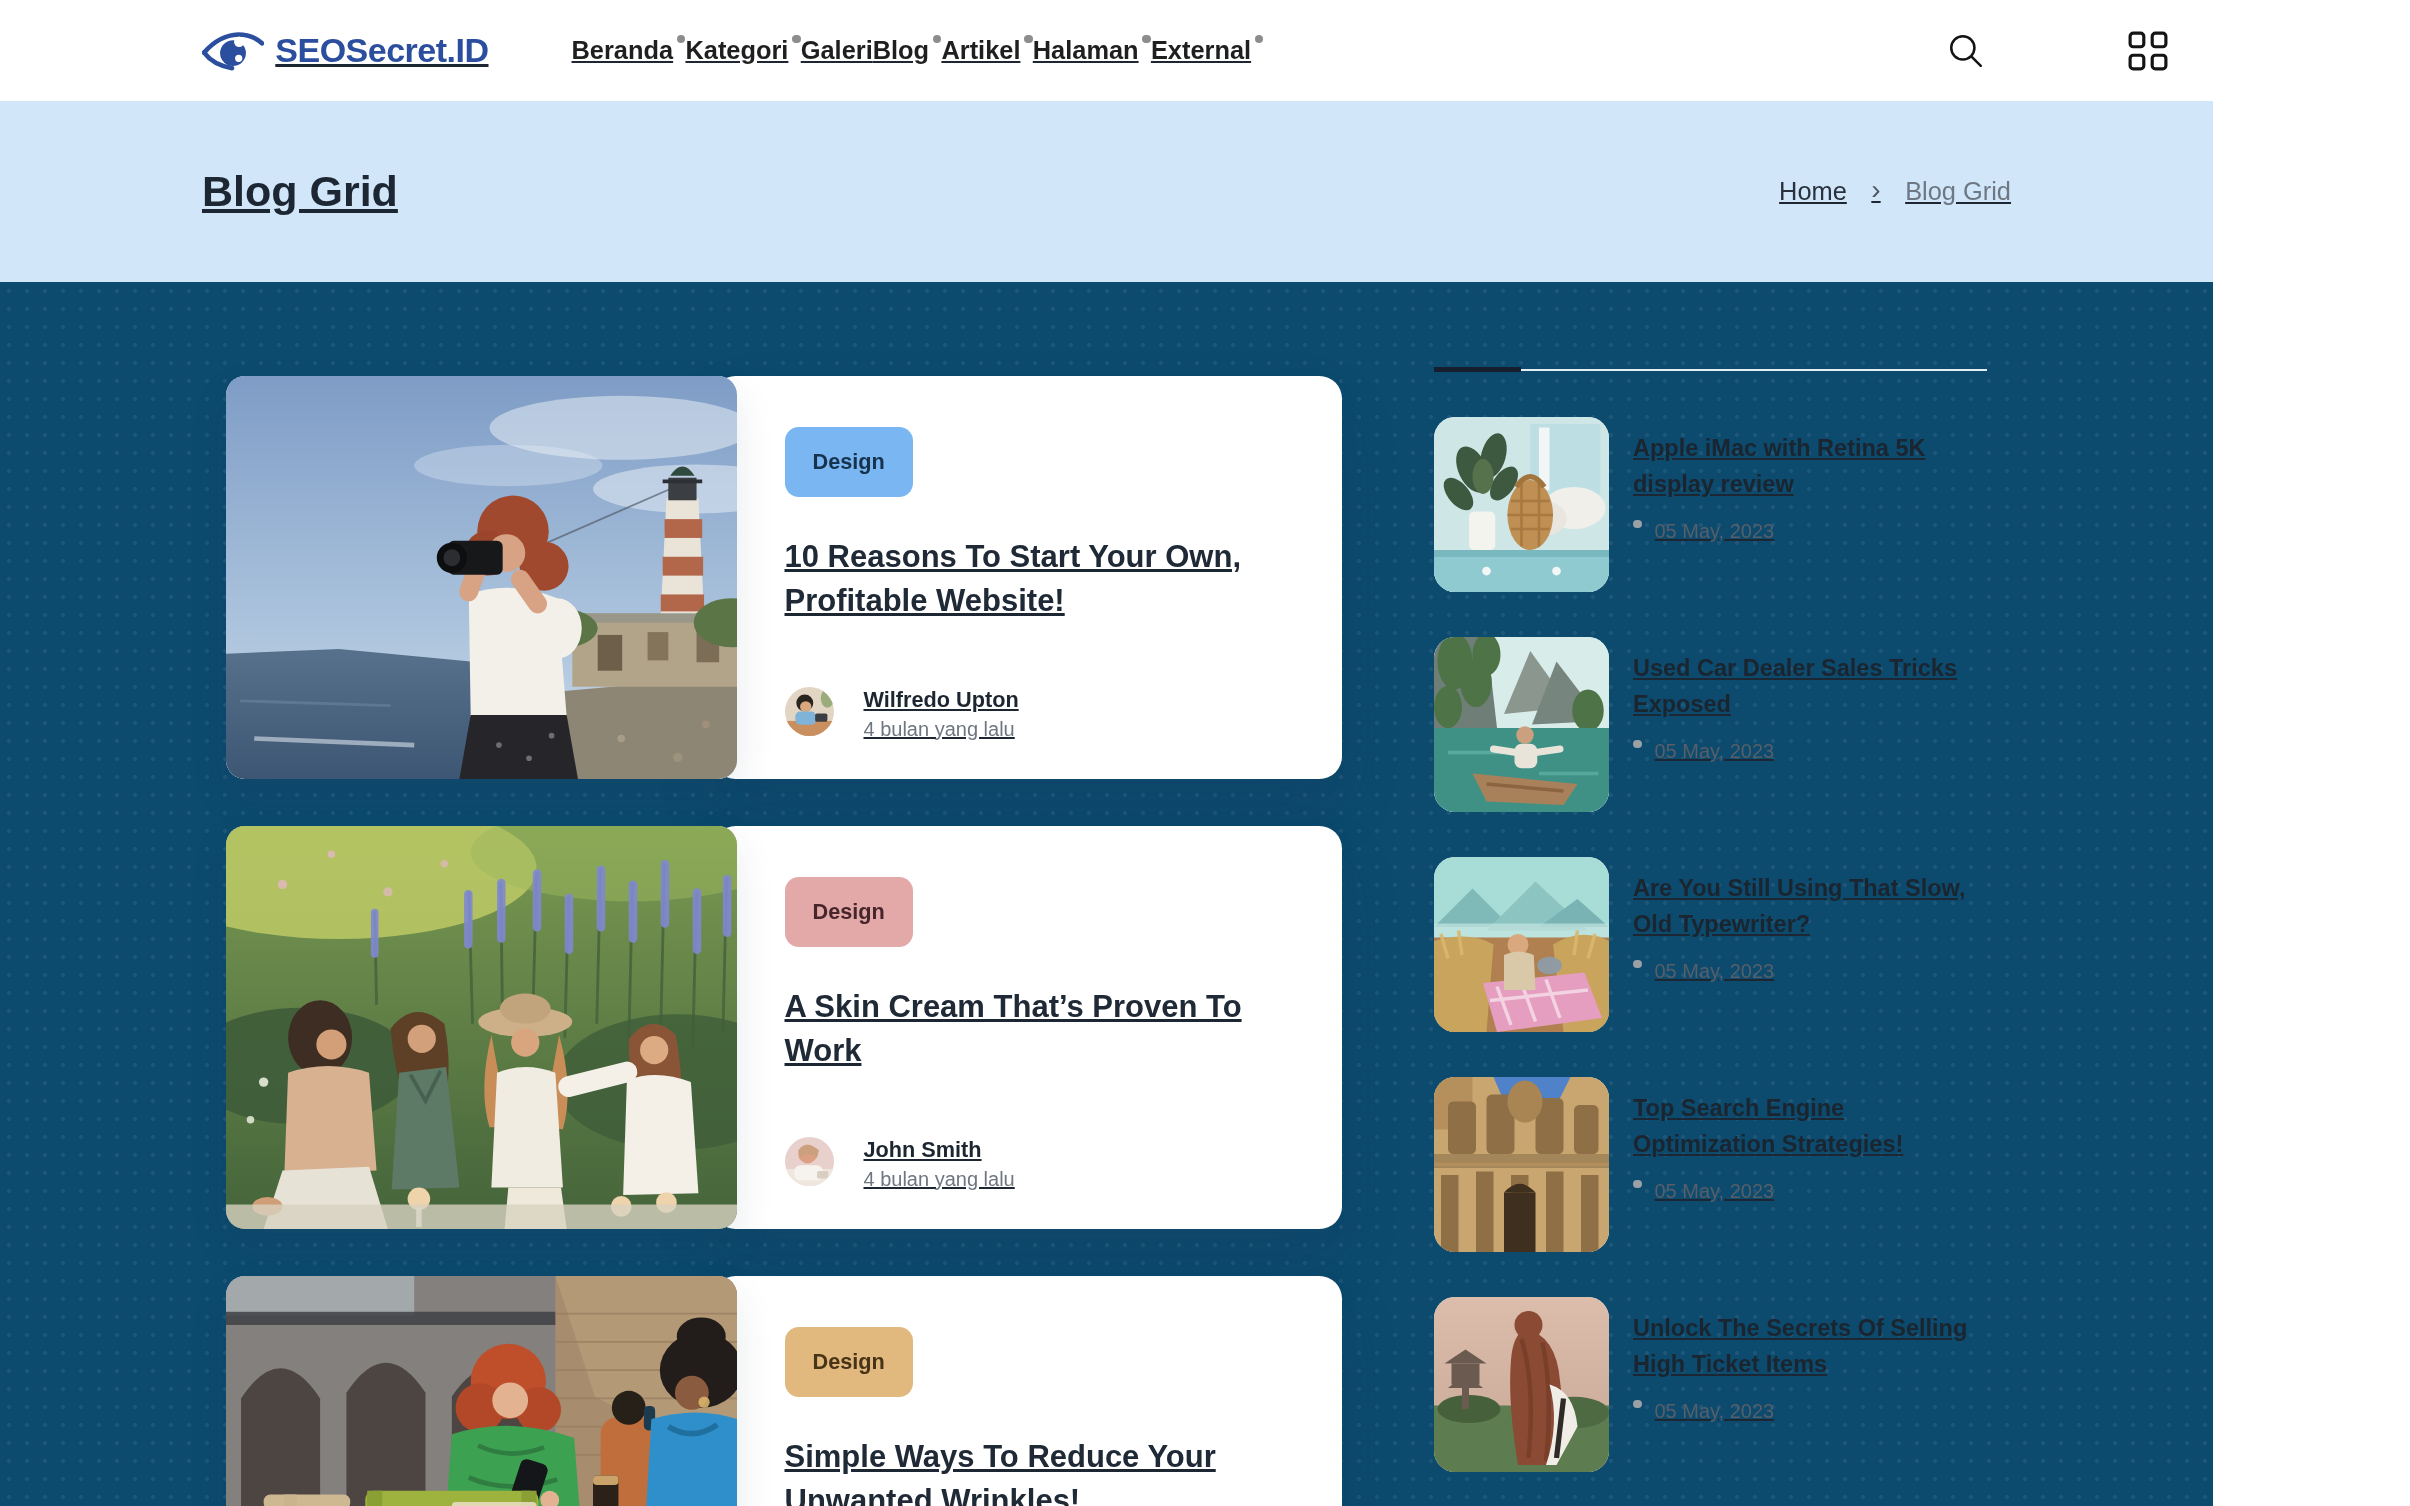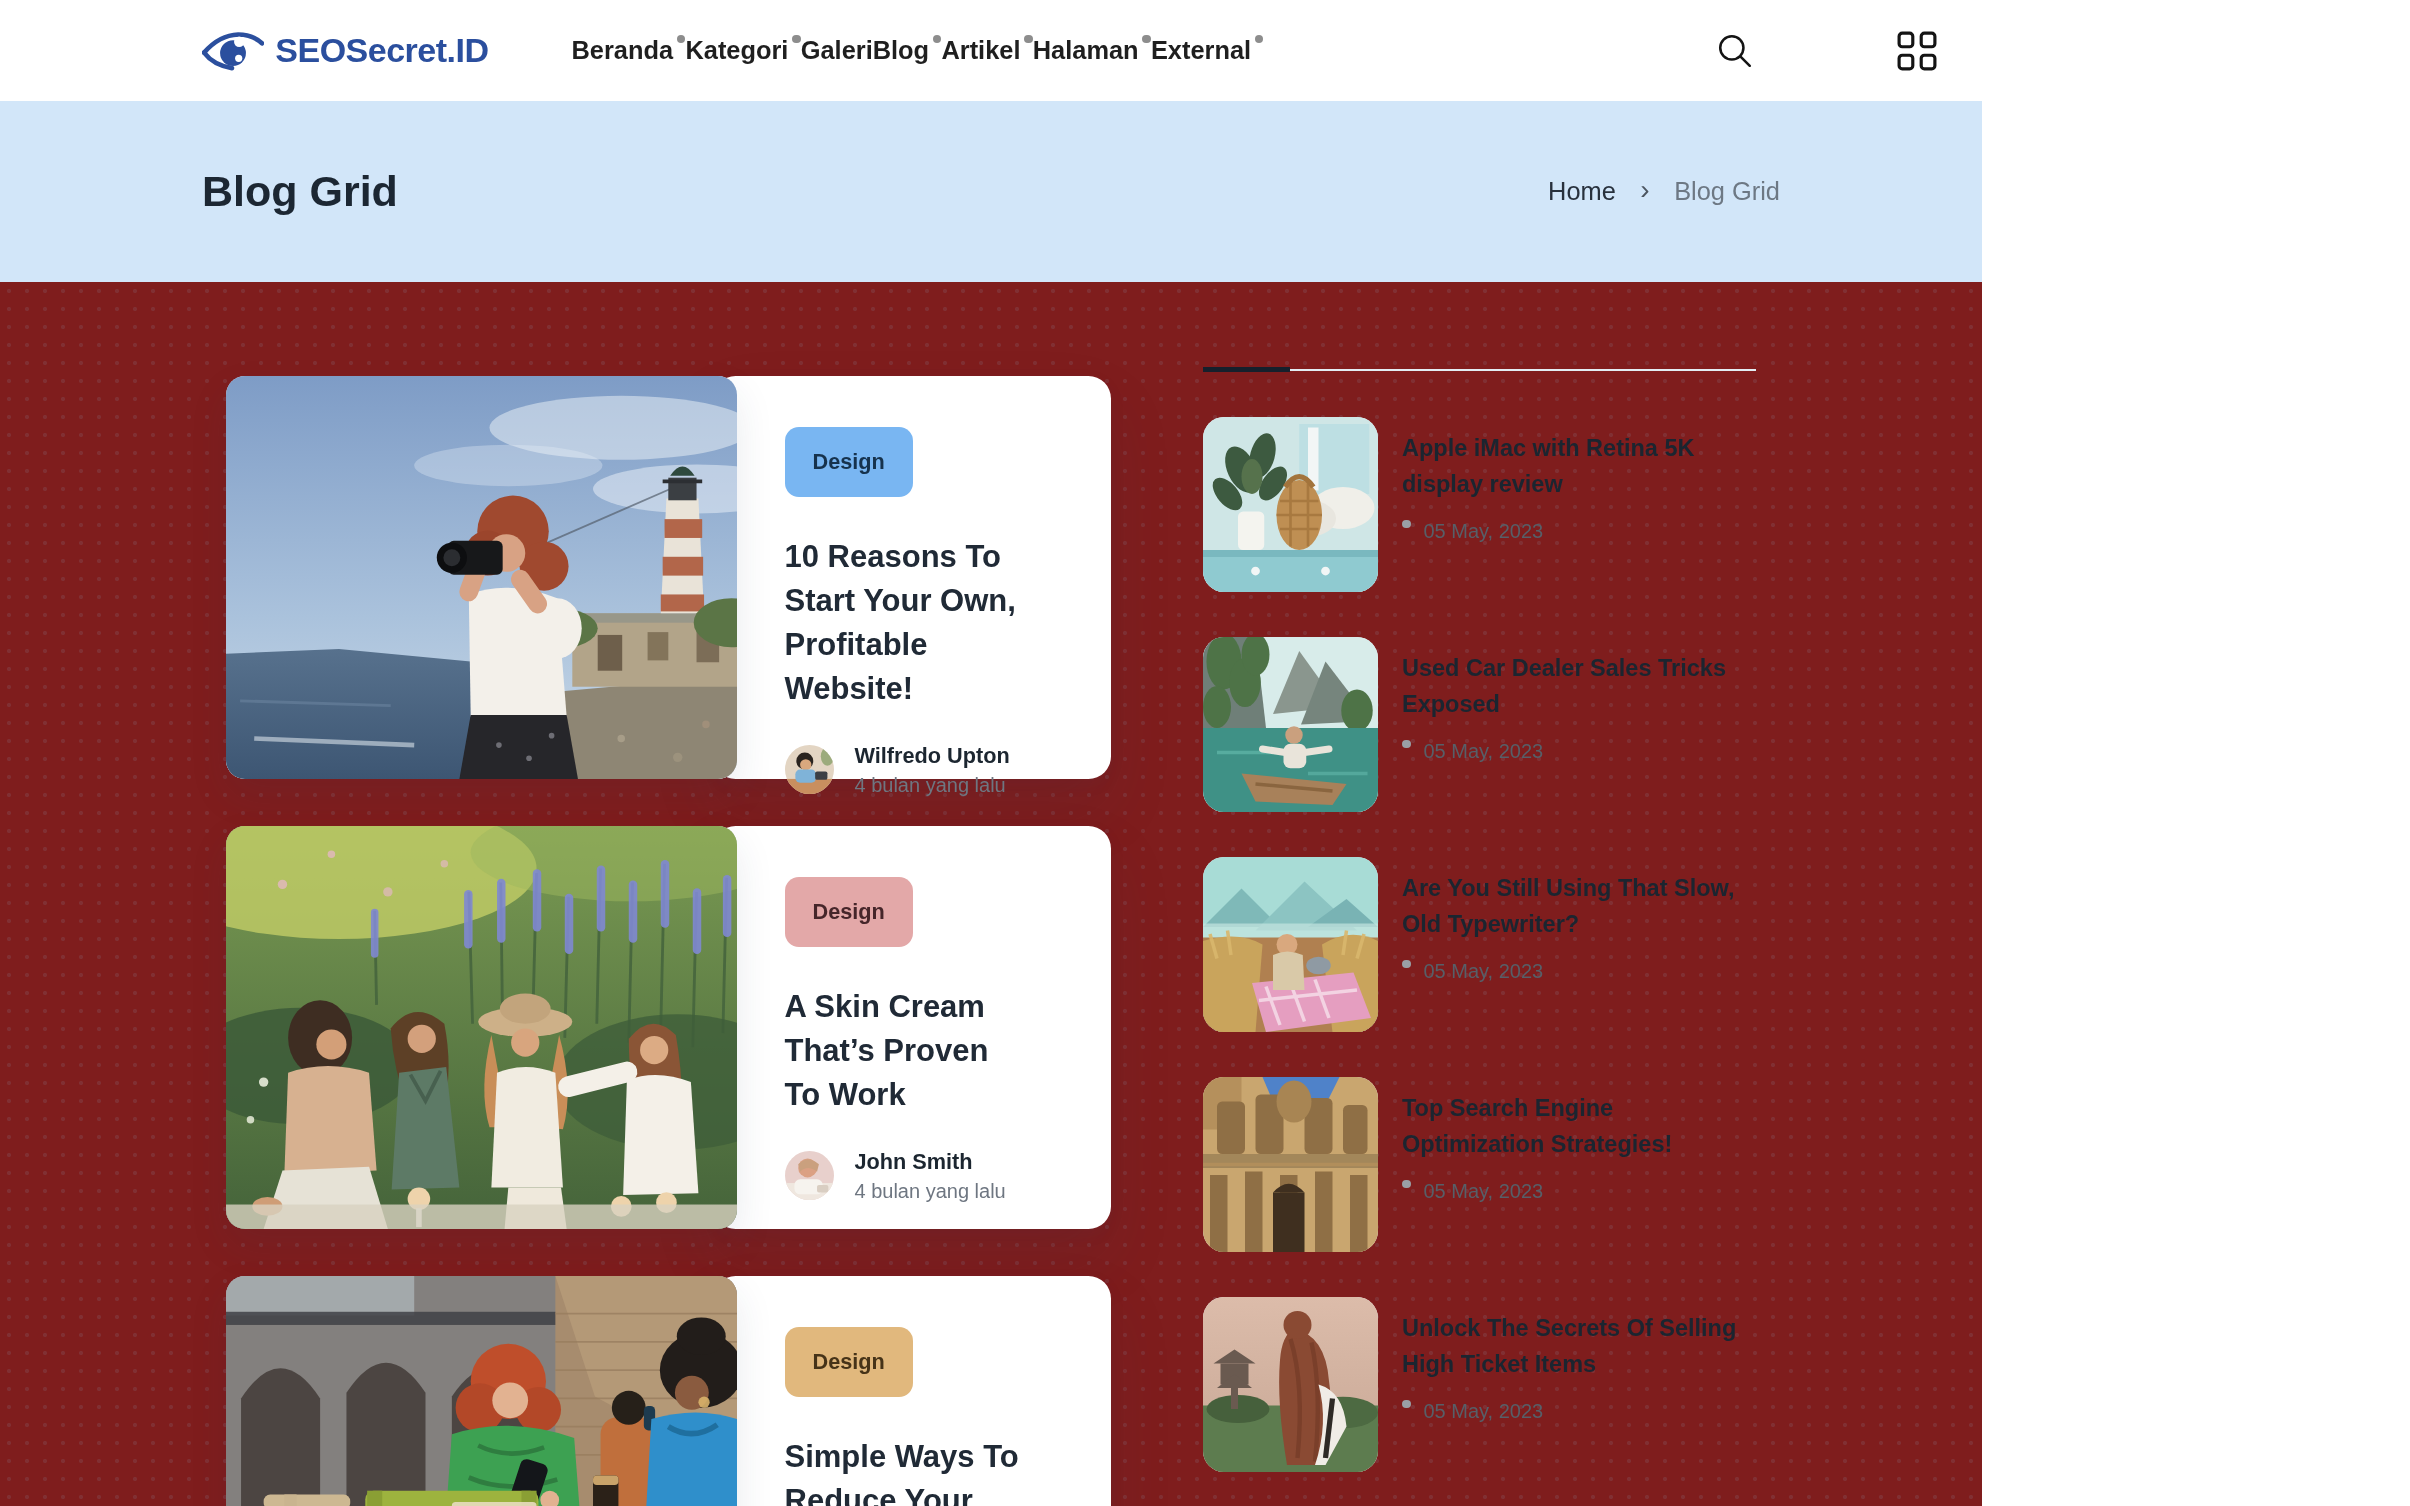--- a/index.html
+++ b/index.html
@@ -1,18 +1,18 @@
 <!DOCTYPE html>
 <html style="font-size:15px"><head>
 <meta charset="utf-8">
 <style>
   * { margin:0; padding:0; box-sizing:border-box; }
   html,body { width:2411px; height:1507px; overflow:hidden; }
   body { font-family:"Liberation Sans","DejaVu Sans",sans-serif; background:#ffffff; color:#1d2733; }
-  .page { width:1982px; height:1507px; overflow:hidden; position:relative; background:#7f1d1d; }
+  .page { width:2213px; height:1507px; overflow:hidden; position:relative; background:#0c4a6e;text-decoration:underline; }
 
   
   .header { height:101px; display:flex; align-items:center; padding:0 28px 0 202px; background:#fff; position:relative; z-index:5; }
   .logo { display:flex; align-items:center; gap:11.3px; cursor:pointer; }
   .logo-text { font-size:34px; font-weight:700; letter-spacing:-0.5px; }
   .nav { display:flex; align-items:center; margin-left:83px; }
   .nav-item { display:flex; align-items:flex-start; font-size:25.4px; font-weight:600; color:#1f1f1f; text-decoration:none; cursor:pointer; line-height:1.1; }
   .dot { width:8.5px; height:8.5px; border-radius:50%; background:#8d8d8d; margin-left:3.8px; margin-top:-1.9px; }
   .header-icons { margin-left:auto; display:flex; align-items:center; gap:143px; padding-right:17px; }
   .icon-btn { cursor:pointer; display:flex; align-items:center; justify-content:center; background:none; border:none; }
@@ -31,21 +31,21 @@
           background-size:18px 18px; min-height:1225px; }
   .posts { width:1290px; margin-top:26px; }
 
   
   .post-card { display:flex; height:403px; margin-bottom:47px; position:relative; }
   .post-card__media { width:511px; height:403px; border-radius:19px; overflow:hidden; flex-shrink:0; position:relative; z-index:2; cursor:pointer; box-shadow:0 17px 38px rgba(40,60,90,.10); background:#dfe6ee; }
   .post-card__media svg { width:100%; height:100%; display:block; }
   .post-card__panel { flex:1; background:#ffffff; border-radius:22.6px; margin-left:-24.5px; padding:51px 85px 0 72px; box-shadow:0 32px 66px rgba(40,60,90,.10), 0 5.6px 17px rgba(40,60,90,.05); }
   .badge { display:inline-block; padding:22px 28px; border-radius:14px; font-size:21.7px; font-weight:600; border:none; cursor:pointer; }
   .post-title { font-size:31px; font-weight:700; line-height:1.42; color:#202a36; margin-top:38px; max-width:650px; cursor:pointer; }
-  .author { display:flex; align-items:center; gap:21px; margin-top:32px; }
+  .author { display:flex; align-items:flex-start; gap:30px; margin-top:64px; }
   .avatar { width:49px; height:49px; border-radius:50%; overflow:hidden; flex-shrink:0; }
   .avatar svg { width:100%; height:100%; display:block; }
   .author-name { font-size:21.7px; font-weight:700; color:#1c2630; }
   .author-time { font-size:20px; color:#6e7681; margin-top:4.7px; }
 
   
   .sidebar { width:576px; }
   .sidebar-heading { font-size:32px; font-weight:700; color:#16202c; }
   .sidebar-divider { position:relative; height:4.7px; margin-top:17px; }
   .sidebar-divider .line { position:absolute; left:0; right:0; top:1.9px; height:1.9px; background:#e3edf3; }

